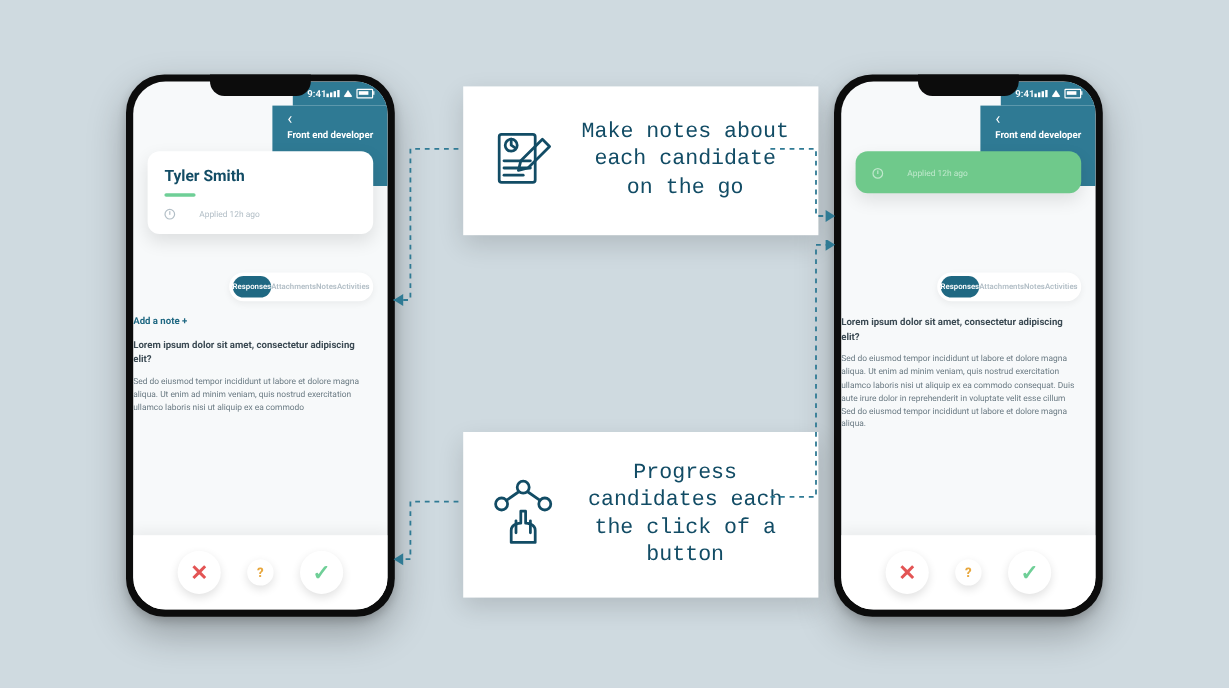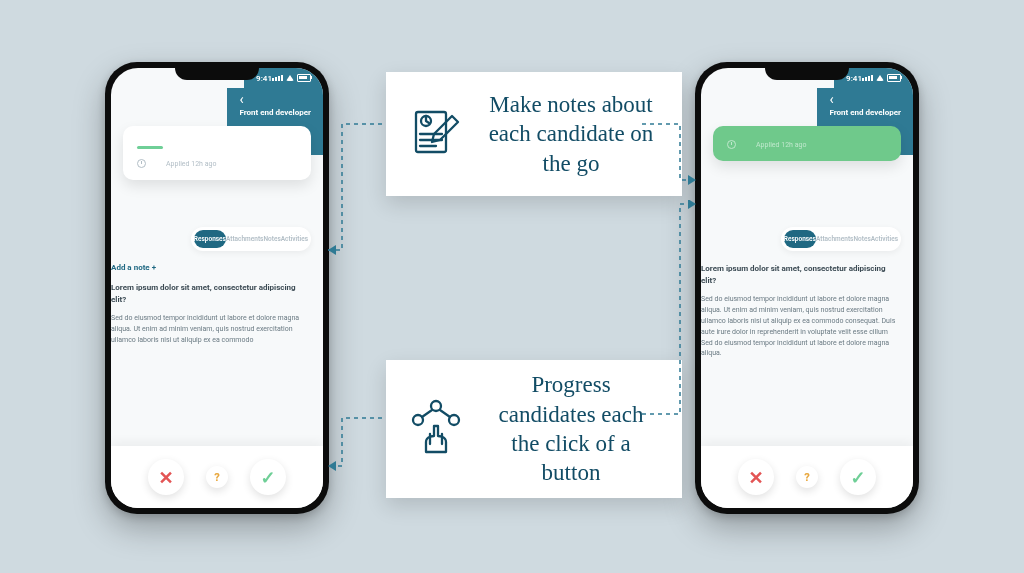--- a/index.html
+++ b/index.html
@@ -119,22 +119,22 @@
   
   .callbox{
     position:absolute;background:#fff;
     box-shadow:0 8px 20px rgba(0,0,0,.14);
     display:flex;align-items:center;gap:18px;
     padding:14px 22px;
   }
   .callbox.top{left:386px;top:72px;width:252px;height:96px;}
   .callbox.bot{left:386px;top:360px;width:252px;height:110px;}
   .calltext{
-    font-family:Liberation Serif, serif;
-    color:var(--navy);font-size:23px;line-height:1.28;text-align:center;flex:1;
+    font-family:Liberation Mono, monospace;
+    color:var(--navy);font-size:18px;line-height:1.28;text-align:center;flex:1;
   }
   .callicon svg{display:block;}
   
   .conn{position:absolute;pointer-events:none;}
   .conn line,.conn polyline{stroke:var(--teal);stroke-width:1.5;stroke-dasharray:4 4;fill:none;}
   .arrowhead{fill:var(--teal);}
   
   .sig{display:flex;align-items:flex-end;gap:1px;}
   .sig span{width:2px;background:#fff;display:block;}
   .sig span:nth-child(1){height:3px}.sig span:nth-child(2){height:4px}.sig span:nth-child(3){height:5px}.sig span:nth-child(4){height:6px}
@@ -160,20 +160,21 @@
           </span>
         <span class="wifi"></span>
         <span class="batt"></span>
       </div>
     </div>
     <div class="header">
       <div class="back-chev">‹</div>
       <div class="header-title">Front end developer</div>
     </div>
     <div class="cand-card">
+      <div class="cand-name">Tyler Smith</div>
       <div class="underline"></div>
       <div class="applied">
         <span class="clock"></span>
         <span>Applied 12h ago</span>
       </div>
     </div>
     <div class="tabs">
       <div class="tab active">Responses</div>
       <div class="tab">Attachments</div>
       <div class="tab">Notes</div>

